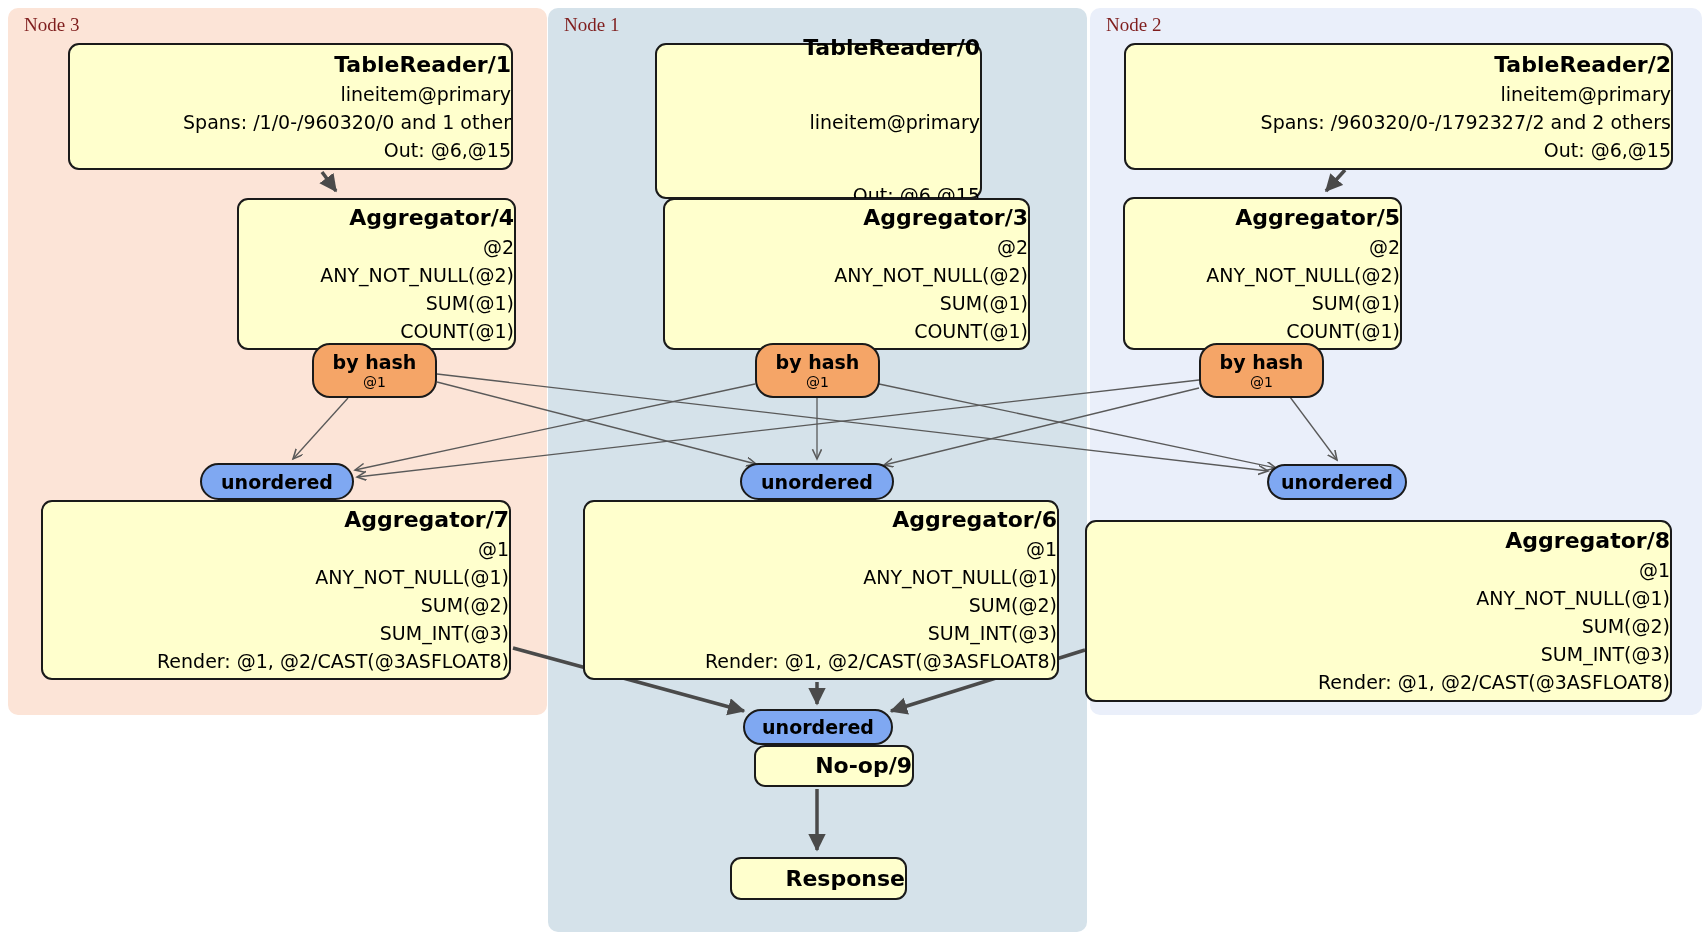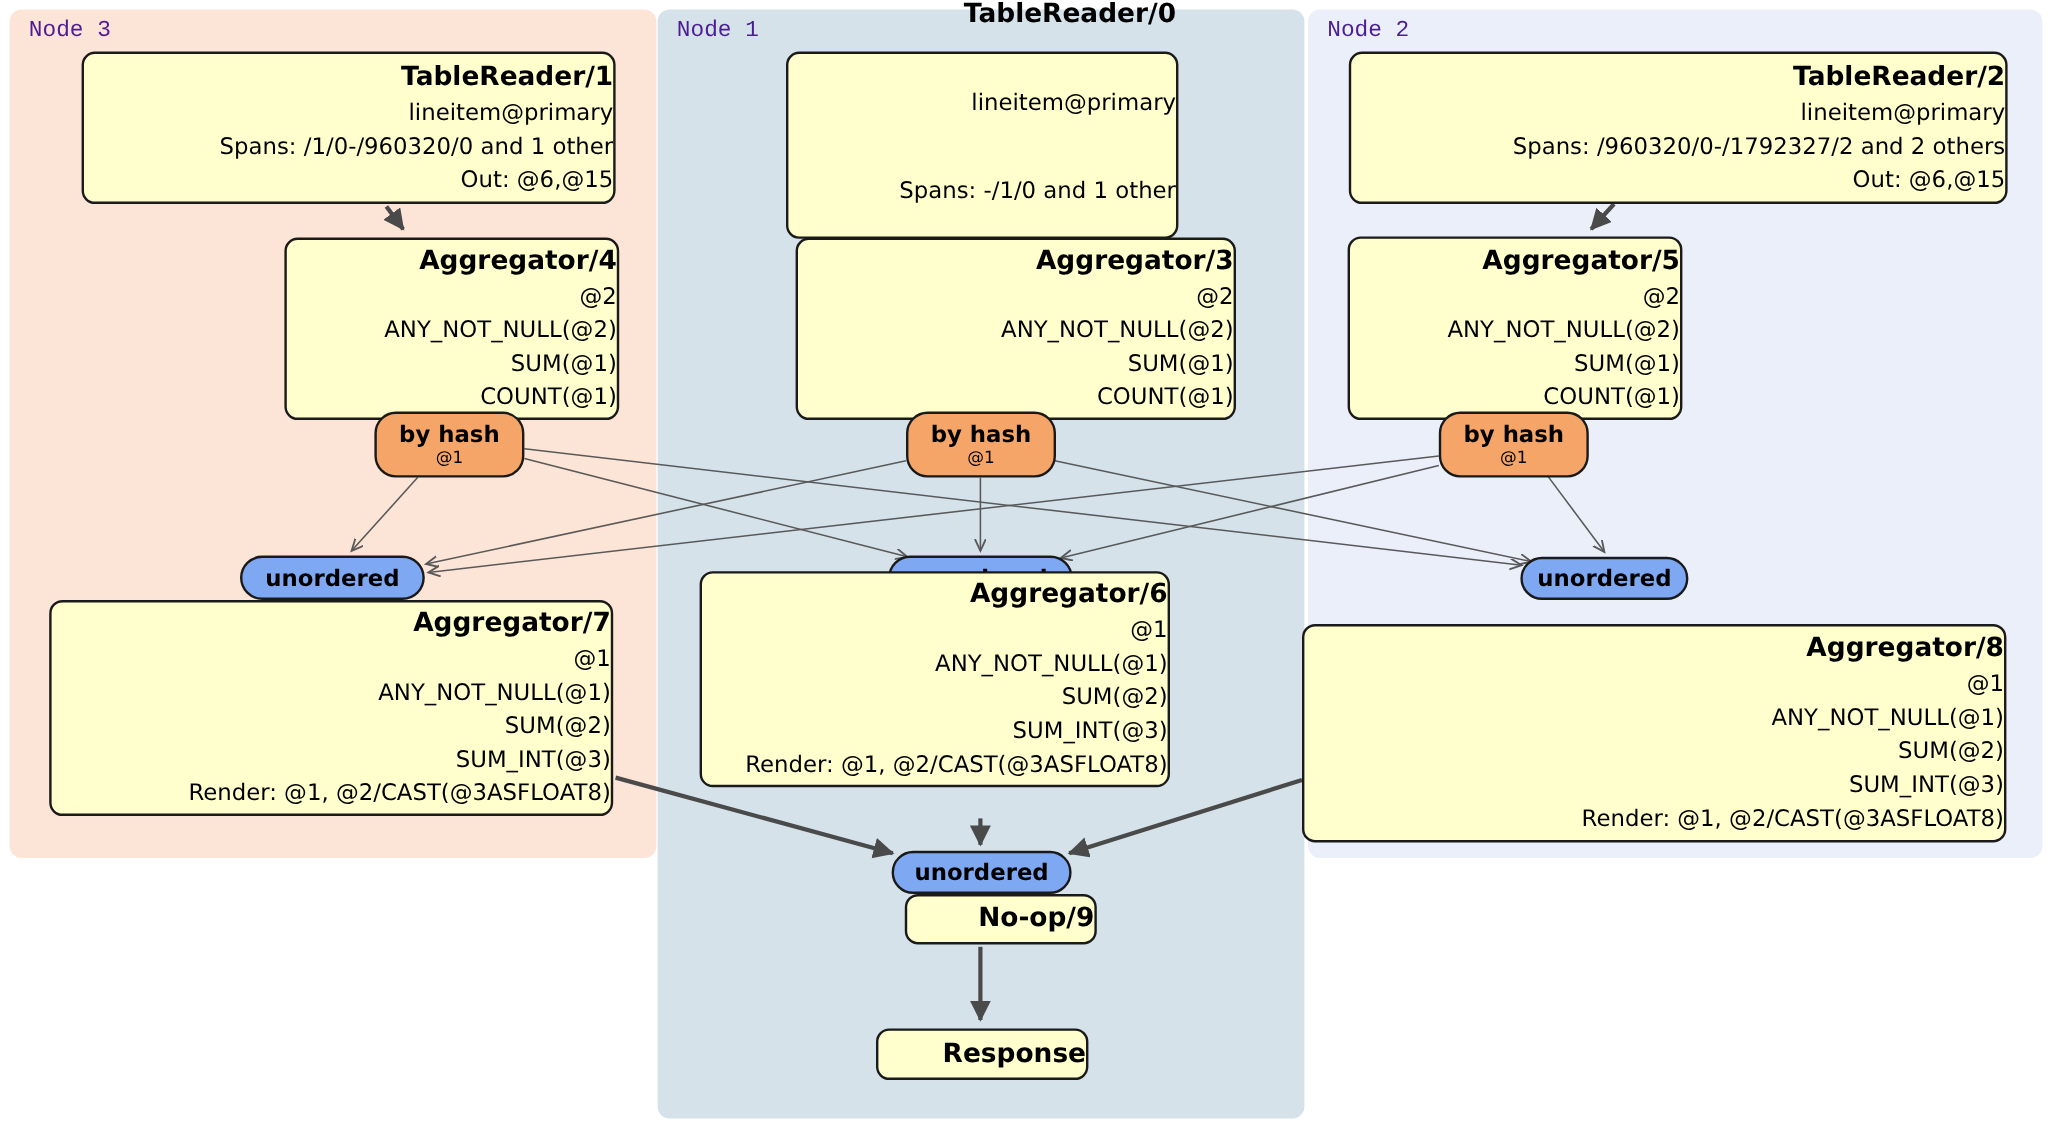--- a/index.html
+++ b/index.html
@@ -11,23 +11,23 @@
     color:#000;
     overflow:hidden;
   }
   .panel{
     position:absolute;
     border-radius:10px;
   }
   .panel-label{
     position:absolute;
     top:6px;left:16px;
-    font-family:Liberation Mono, monospace;
+    font-family:Liberation Serif, serif;
     font-size:19px;
-    color:#4c1d95;
+    color:#7f1d1d;
   }
   .edges{position:absolute;left:0;top:0;width:1708px;height:940px;}
   .box{
     position:absolute;
     background:#ffffcd;
     border:2px solid #1a1a1a;
     border-radius:11px;
     display:flex;
     flex-direction:column;
     justify-content:center;
@@ -124,21 +124,20 @@
 
   <div class="box" style="left:68px;top:43px;width:445px;height:127px;">
     <div class="box-title">TableReader/1</div>
     <div class="box-line">lineitem@primary</div>
     <div class="box-line">Spans: /1/0-/960320/0 and 1 other</div>
     <div class="box-line">Out: @6,@15</div>
   </div>
   <div class="box" style="left:655px;top:43px;width:327px;height:156px;gap:45px;">
     <div class="box-title">TableReader/0</div>
     <div class="box-line">lineitem@primary</div>
-    <div class="box-line">Spans: -/1/0 and 1 other</div>
     <div class="box-line">Out: @6,@15</div>
   </div>
   <div class="box" style="left:1124px;top:43px;width:549px;height:127px;">
     <div class="box-title">TableReader/2</div>
     <div class="box-line">lineitem@primary</div>
     <div class="box-line">Spans: /960320/0-/1792327/2 and 2 others</div>
     <div class="box-line">Out: @6,@15</div>
   </div>
 
   <div class="box" style="left:237px;top:198px;width:279px;height:152px;">
@@ -187,21 +186,21 @@
   </div>
 
   <div class="box" style="left:41px;top:500px;width:470px;height:180px;padding-left:44px;">
     <div class="box-title">Aggregator/7</div>
     <div class="box-line">@1</div>
     <div class="box-line">ANY_NOT_NULL(@1)</div>
     <div class="box-line">SUM(@2)</div>
     <div class="box-line">SUM_INT(@3)</div>
     <div class="box-line">Render: @1, @2/CAST(@3ASFLOAT8)</div>
   </div>
-  <div class="box" style="left:583px;top:476px;width:392px;height:180px;">
+  <div class="box" style="left:583px;top:500px;width:476px;height:180px;">
     <div class="box-title">Aggregator/6</div>
     <div class="box-line">@1</div>
     <div class="box-line">ANY_NOT_NULL(@1)</div>
     <div class="box-line">SUM(@2)</div>
     <div class="box-line">SUM_INT(@3)</div>
     <div class="box-line">Render: @1, @2/CAST(@3ASFLOAT8)</div>
   </div>
   <div class="box" style="left:1085px;top:520px;width:587px;height:182px;">
     <div class="box-title">Aggregator/8</div>
     <div class="box-line">@1</div>

